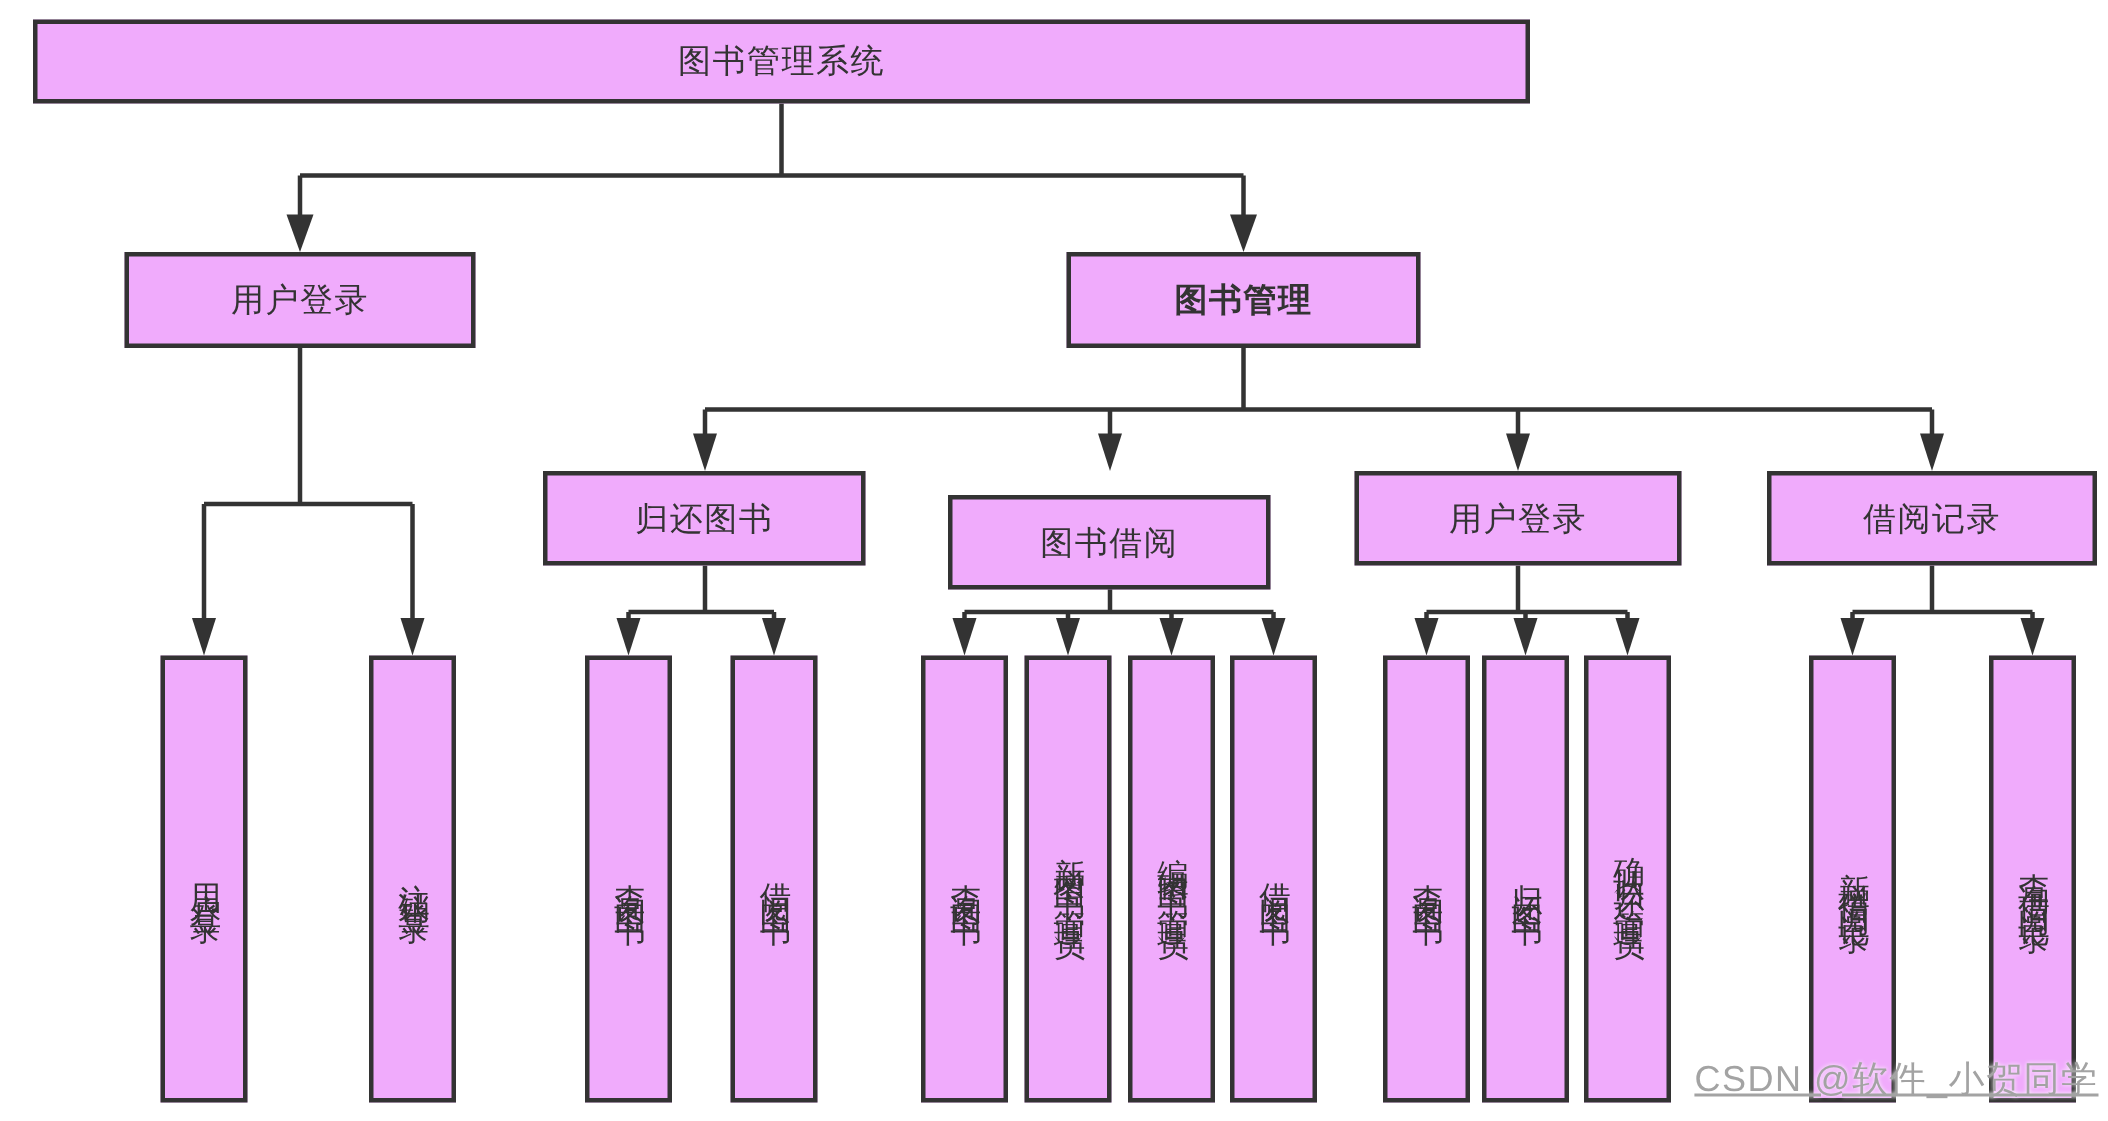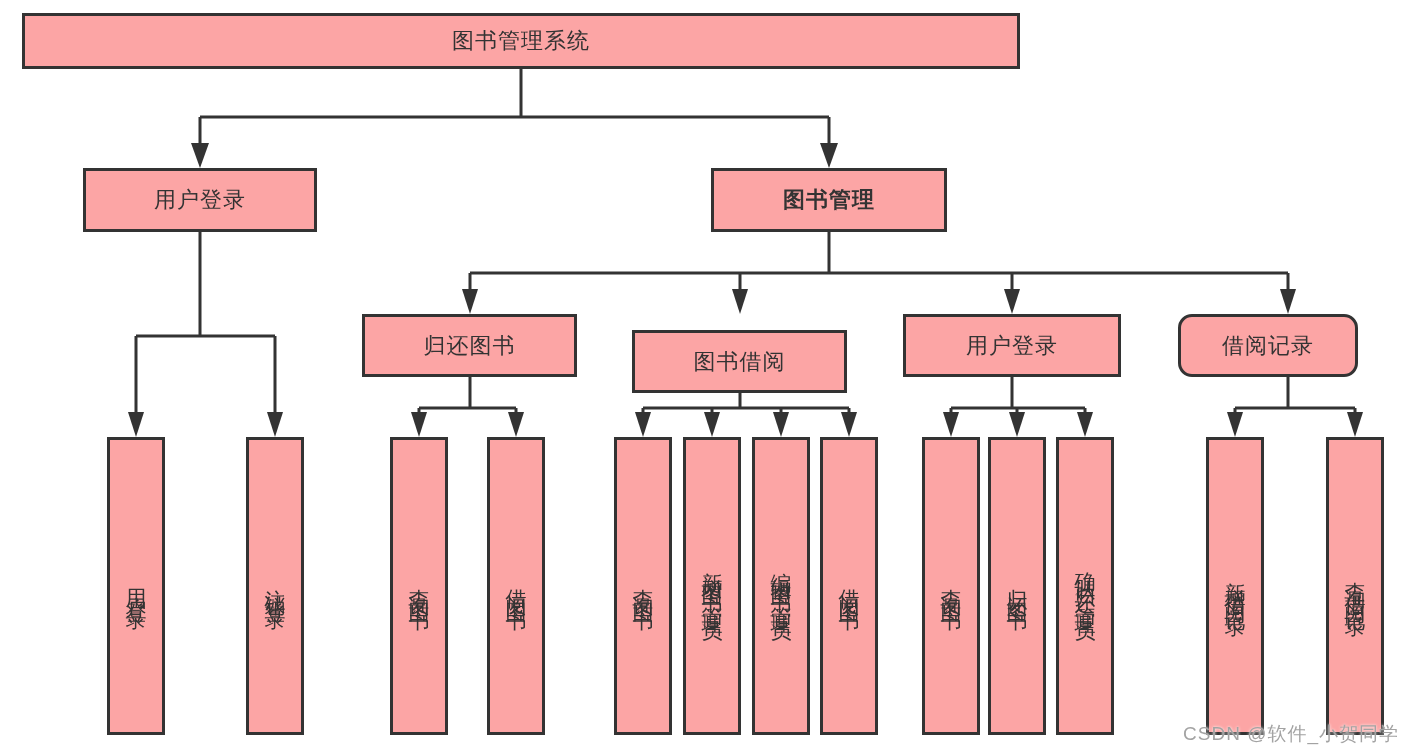--- a/index.html
+++ b/index.html
@@ -22,44 +22,45 @@
   .connector-layer path{
     stroke:var(--line,#333);stroke-width:3;fill:none;
   }
   .connector-layer polygon{
     fill:var(--line,#333);stroke:none;
   }
   .node{
     position:absolute;
     box-sizing:border-box;
     border:3px solid var(--line,#333);
-    background:#fca5a5;
+    background:#f0abfc;
     display:flex;align-items:center;justify-content:center;
     color:var(--text,#333);
     font-size:22px;
     letter-spacing:1px;
   }
   .node.leaf{
     top:437px;width:58px;height:298px;
     font-size:21px;
   }
   .leaf .vtext{
     writing-mode:vertical-rl;
     text-orientation:mixed;
     letter-spacing:7px;
     white-space:nowrap;
   }
   .watermark{
     position:absolute;
-    right:6px;bottom:0;
-    font-size:19px;
+    right:6px;bottom:12px;
+    font-size:24px;
     color:var(--watermark,#a3a3a3);
     letter-spacing:1px;
     text-shadow:0 0 3px #ffffff;
     pointer-events:none;
+    text-decoration:underline;
   }
 </style>
 </head>
 <body>
 
 <div class="canvas">
 
   <svg class="connector-layer" viewBox="0 0 1405 747" xmlns="http://www.w3.org/2000/svg">
 
     <path d="M521,69 V117 M200,117 H829 M200,117 V146 M829,117 V146"></path>
@@ -109,21 +110,21 @@
 
   <div class="node" style="left:362px;top:314px;width:215px;height:63px;">
     <span>归还图书</span>
   </div>
   <div class="node" style="left:632px;top:314px;width:215px;height:63px;margin-top:16px;">
     <span>图书借阅</span>
   </div>
   <div class="node" style="left:903px;top:314px;width:218px;height:63px;">
     <span>用户登录</span>
   </div>
-  <div class="node" style="left:1178px;top:314px;width:180px;height:63px;border-radius:14px;">
+  <div class="node" style="left:1178px;top:314px;width:220px;height:63px;">
     <span>借阅记录</span>
   </div>
 
   <div class="node leaf" style="left:107px;">
     <span class="vtext">用户登录</span>
   </div>
   <div class="node leaf" style="left:246px;">
     <span class="vtext">注销登录</span>
   </div>
   <div class="node leaf" style="left:390px;">

